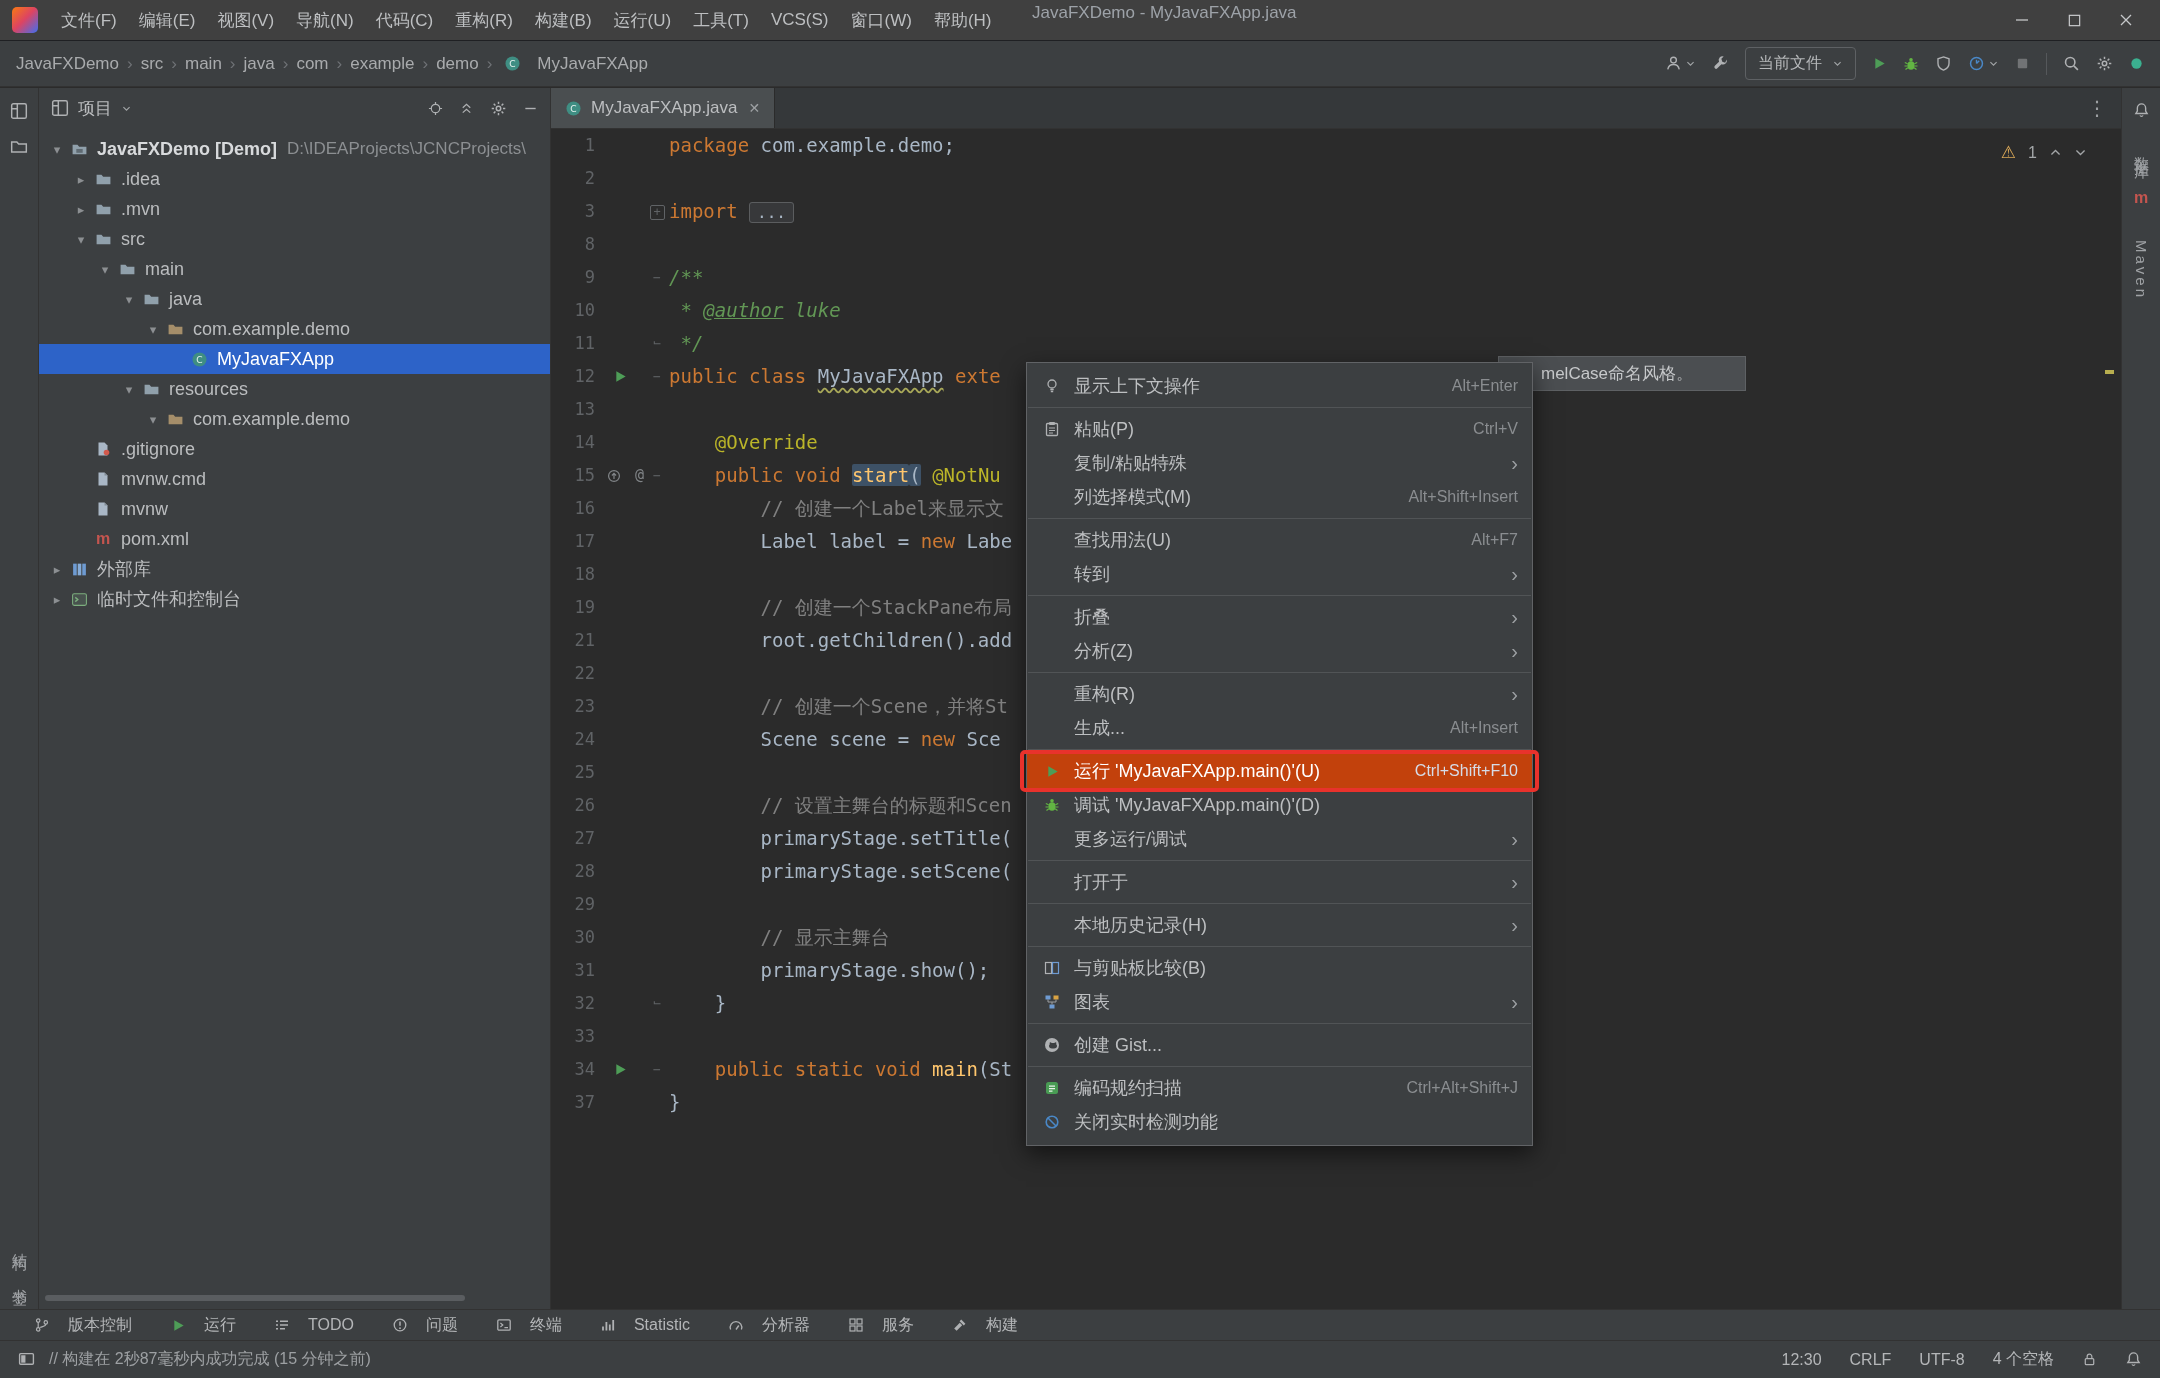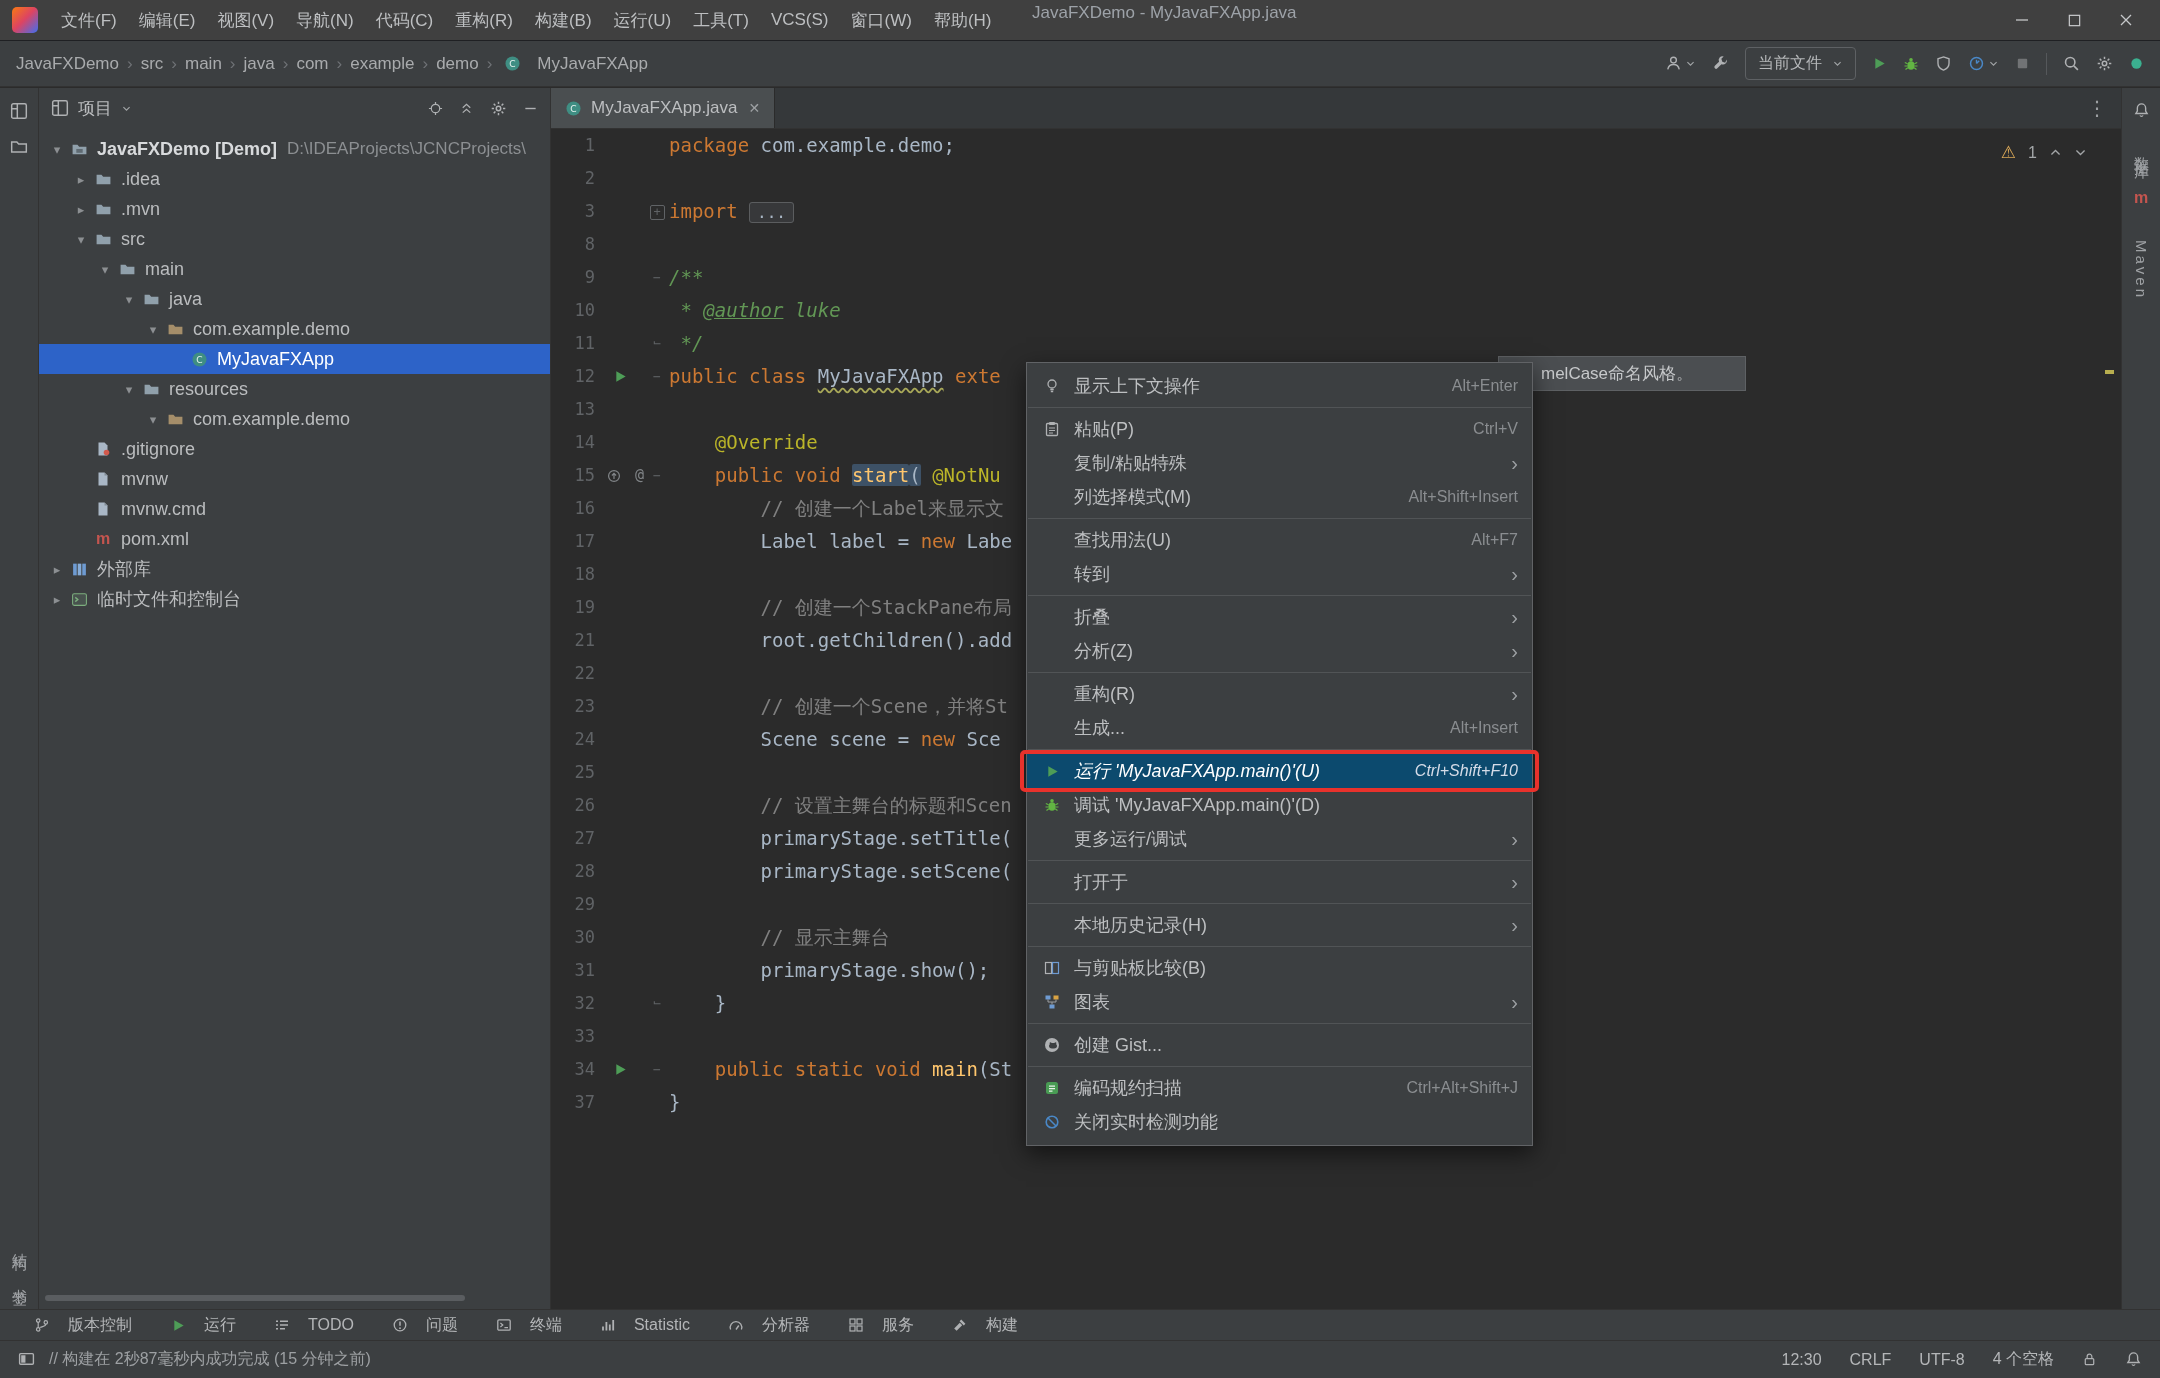--- a/index.html
+++ b/index.html
@@ -85,21 +85,21 @@
   
   .tipfrag { position:absolute; left:1498px; top:356px; width:248px; height:35px; background:#4B4E51; border:1px solid #5E6164; z-index:20; display:flex; align-items:center; padding-left:42px; color:#C6C8CA; font-size:17px; white-space:nowrap; overflow:hidden; }
 
   
   .cmenu { position:absolute; left:1026px; top:362px; width:507px; background:#3C3F41; border:1px solid #616366; box-shadow:0 8px 22px rgba(0,0,0,.55); padding:6px 0; z-index:30; font-size:18px; color:#BDBFC1; }
   .mi { height:34px; display:flex; align-items:center; padding:0 14px 0 12px; position:relative; white-space:nowrap; }
   .mic { width:26px; flex:none; display:flex; justify-content:center; margin-right:9px; }
   .mlbl { flex:1; }
   .msc { color:#8A8D90; margin-left:30px; font-size:16px; }
   .marr { color:#9DA0A3; margin-left:30px; font-size:20px; }
-  .mi.sel { background:#0c4a6e; color:#FFFFFF;font-style:italic; }
+  .mi.sel { background:#c2410c; color:#FFFFFF; }
   .mi.sel .msc { color:#D6DCE8; }
   .msep { height:1px; background:#515456; margin:4px 1px; }
   .red-annot { position:absolute; left:-7px; right:-7px; top:-4px; bottom:-4px; border:4px solid #E8322C; border-radius:5px; pointer-events:none; }
 
   
   .btoolbar { position:absolute; left:0; right:0; top:1309px; height:31px; background:#3C3F41; border-top:1px solid #323232; display:flex; align-items:center; gap:34px; padding:0 0 0 30px; font-size:16px; color:#B4B6B8; }
   .tbitem { display:flex; align-items:center; gap:8px; }
   .status { position:absolute; left:0; right:0; top:1340px; height:38px; background:#3C3F41; border-top:1px solid #323232; display:flex; align-items:center; gap:14px; padding:0 18px; font-size:16px; color:#9DA0A3; }
   .st-right { margin-left:auto; display:flex; align-items:center; gap:28px; color:#B4B6B8; }
   svg { display:block; }
@@ -444,31 +444,31 @@
           <span class="tlabel">.gitignore</span>
         </div>
         <div class="trow" style="padding-left: 32px;">
           <span class="chev"></span>
           <span class="ticon">
             <svg width="16" height="16" viewBox="0 0 16 16">
               <path d="M3.5 1.5h6l3 3v10h-9z" fill="#A9B7C6"></path>
               <path d="M9.5 1.5v3h3z" fill="#818B94"></path>
             </svg>
           </span>
-          <span class="tlabel">mvnw</span>
+          <span class="tlabel">mvnw.cmd</span>
         </div>
         <div class="trow" style="padding-left: 32px;">
           <span class="chev"></span>
           <span class="ticon">
             <svg width="16" height="16" viewBox="0 0 16 16">
               <path d="M3.5 1.5h6l3 3v10h-9z" fill="#A9B7C6"></path>
               <path d="M9.5 1.5v3h3z" fill="#818B94"></path>
             </svg>
           </span>
-          <span class="tlabel">mvnw.cmd</span>
+          <span class="tlabel">mvnw</span>
         </div>
         <div class="trow" style="padding-left: 32px;">
           <span class="chev"></span>
           <span class="ticon">
             <b class="mvn-m">m</b>
           </span>
           <span class="tlabel">pom.xml</span>
         </div>
         <div class="trow" style="padding-left: 8px;">
           <span class="chev">▸</span>

